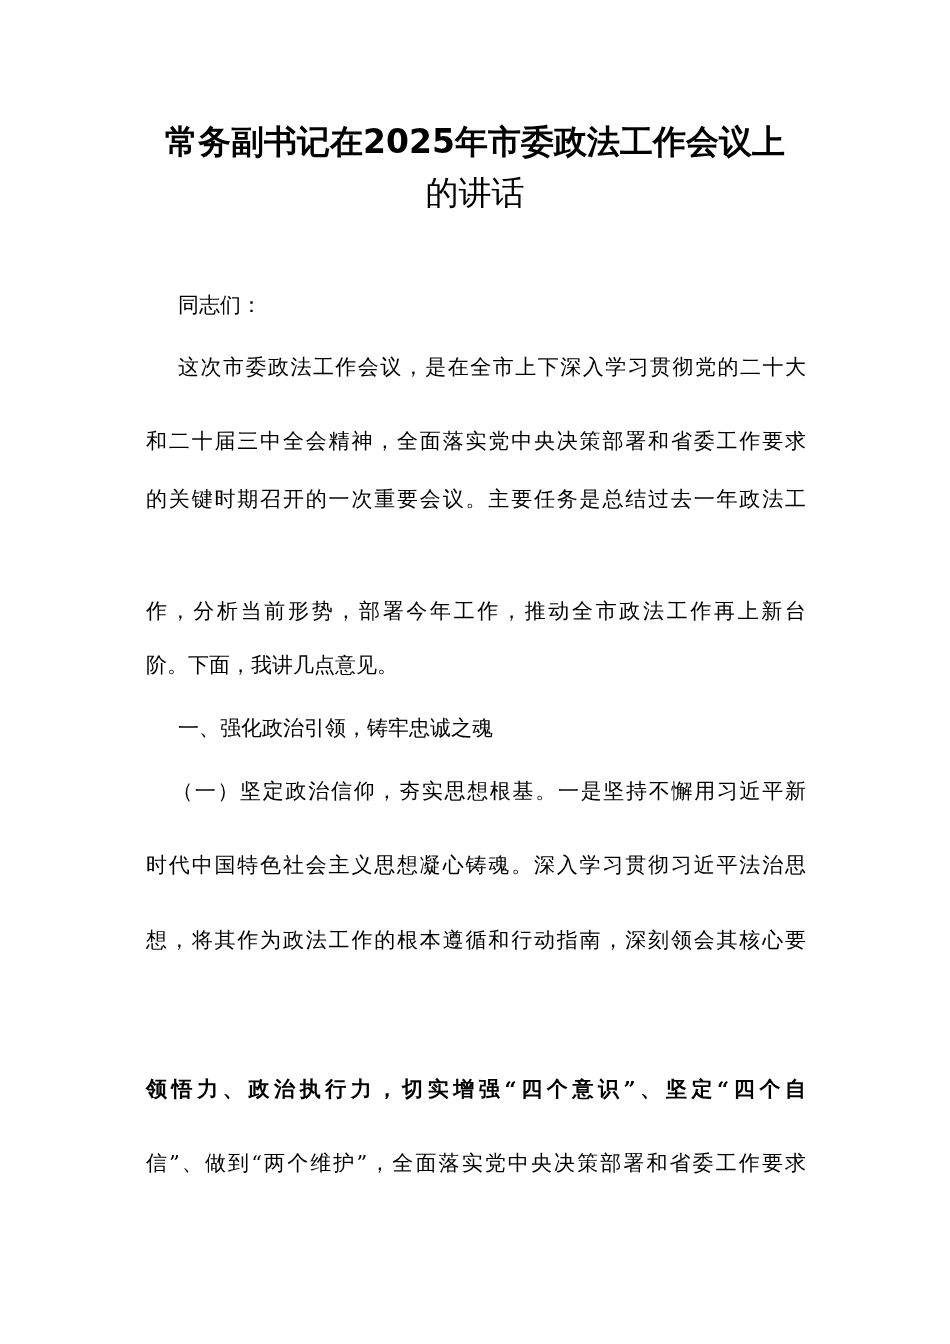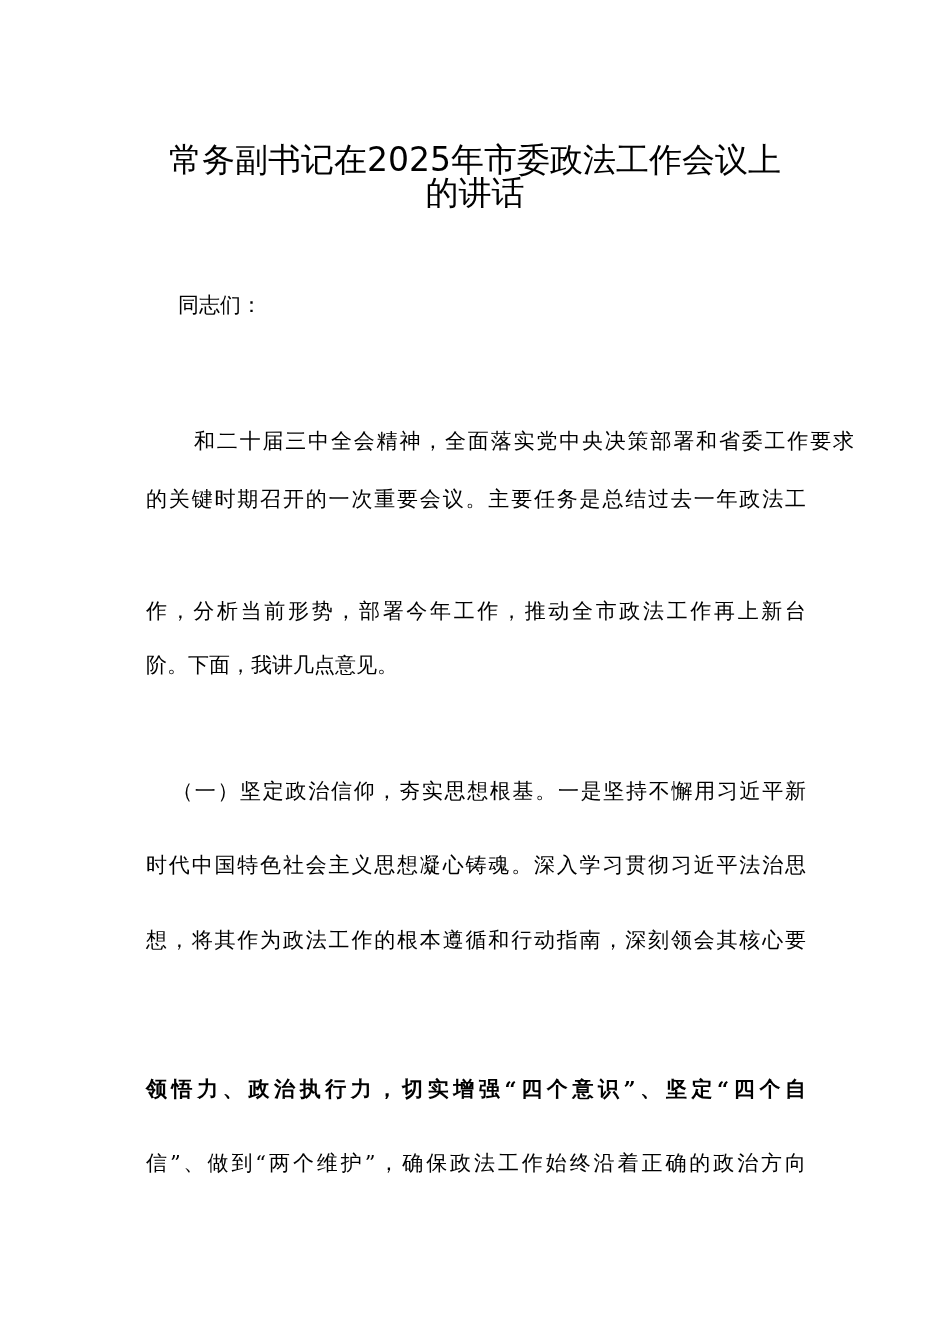--- a/index.html
+++ b/index.html
@@ -49,30 +49,32 @@
     }
     .line.last {
       text-align-last: left;
     }
   </style>
 </head>
 <body>
 
 <div class="page">
 
-  <div class="title-line" style="top:140px;">常务副书记在2025年市委政法工作会议上</div>
+  <div class="title-line" style="top:122px;font-weight:bold;">常务副书记在2025年市委政法工作会议上</div>
   <div class="title-line" style="top:173px;">的讲话</div>
 
   <div class="line indent last" style="top:290px;">同志们：</div>
 
-  <div class="line" style="top:426px;margin-left:48px;">和二十届三中全会精神，全面落实党中央决策部署和省委工作要求</div>
+  <div class="line indent" style="top:352px;">这次市委政法工作会议，是在全市上下深入学习贯彻党的二十大</div>
+  <div class="line" style="top:426px;">和二十届三中全会精神，全面落实党中央决策部署和省委工作要求</div>
   <div class="line" style="top:484px;">的关键时期召开的一次重要会议。主要任务是总结过去一年政法工</div>
   <div class="line" style="top:596px;">作，分析当前形势，部署今年工作，推动全市政法工作再上新台</div>
   <div class="line last" style="top:650px;">阶。下面，我讲几点意见。</div>
 
+  <div class="line indent last" style="top:713px;">一、强化政治引领，铸牢忠诚之魂</div>
 
   <div class="line" style="top:776px; left:172px; width:634px;">（一）坚定政治信仰，夯实思想根基。一是坚持不懈用习近平新</div>
   <div class="line" style="top:850px;">时代中国特色社会主义思想凝心铸魂。深入学习贯彻习近平法治思</div>
   <div class="line" style="top:925px;">想，将其作为政法工作的根本遵循和行动指南，深刻领会其核心要</div>
   <div class="line" style="top:1074px;font-weight:bold;">领悟力、政治执行力，切实增强“四个意识”、坚定“四个自</div>
-  <div class="line" style="top:1148px;">信”、做到“两个维护”，确保政法工作始终沿着正确的政治方向</div>
+  <div class="line" style="top:1148px;">信”、做到“两个维护”，全面落实党中央决策部署和省委工作要求</div>
 
 </div>
 
 </body></html>

